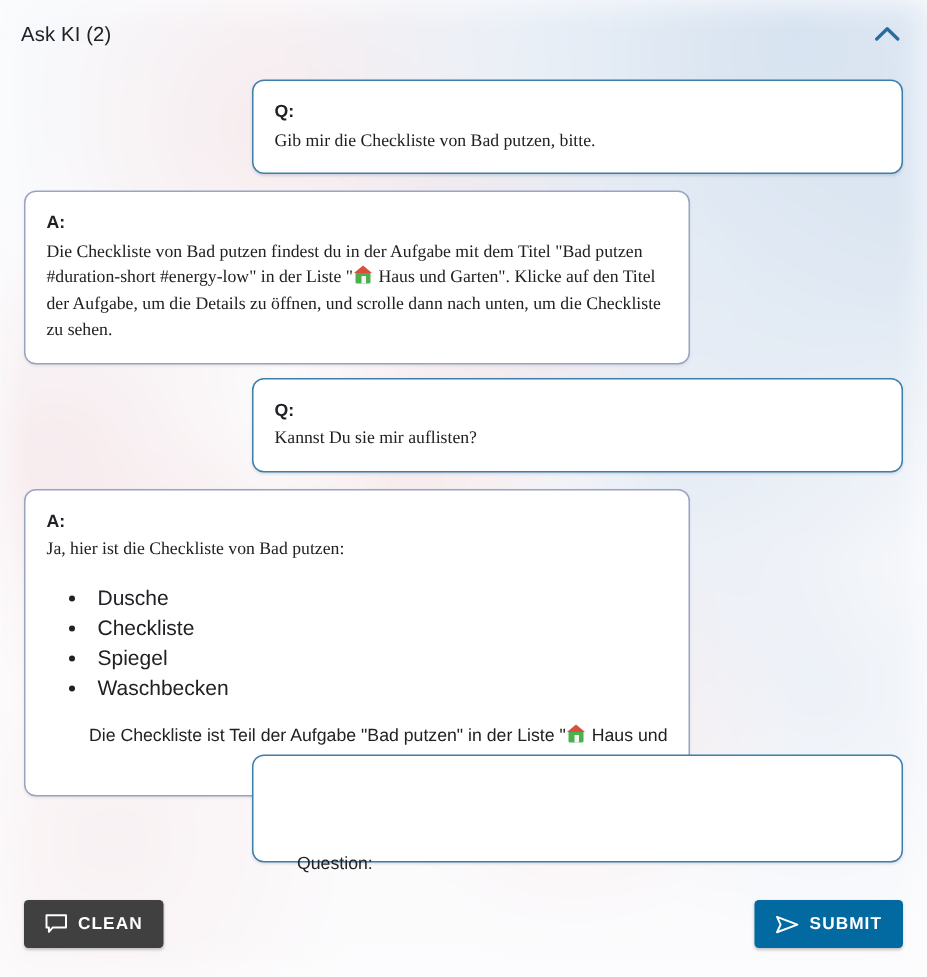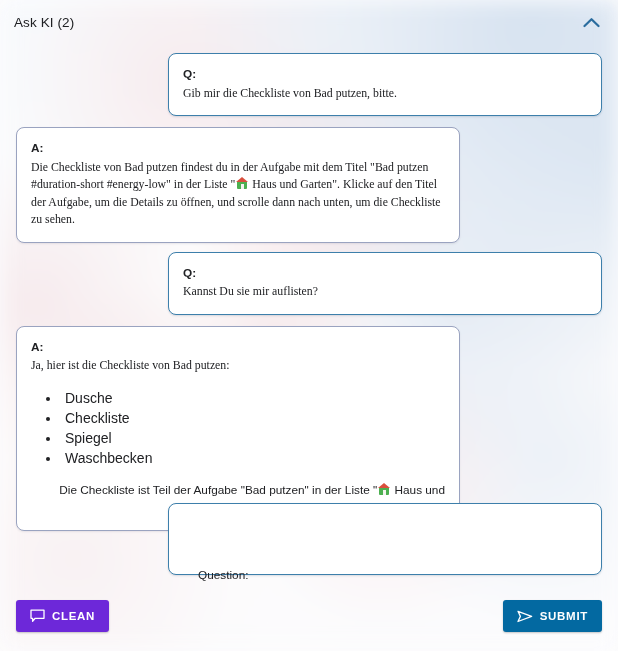--- a/index.html
+++ b/index.html
@@ -206,21 +206,21 @@
     border: none;
     border-radius: 3px;
     color: #ffffff;
     font-size: 11.5px;
     font-weight: bold;
     letter-spacing: 0.7px;
     font-family: "Liberation Sans", sans-serif;
     cursor: pointer;
     box-shadow: 0 1px 2px rgba(0,0,0,0.22);
   }
-  .btn-clean { background: #6d28d9; }
+  .btn-clean { background: #404040; }
   .btn-submit { background: #0369a1; cursor: default; }
   .btn svg { display: block; }
 </style>
 </head>
 <body>
 
 <div id="bg-texture"></div>
 
 <div id="page">
 

